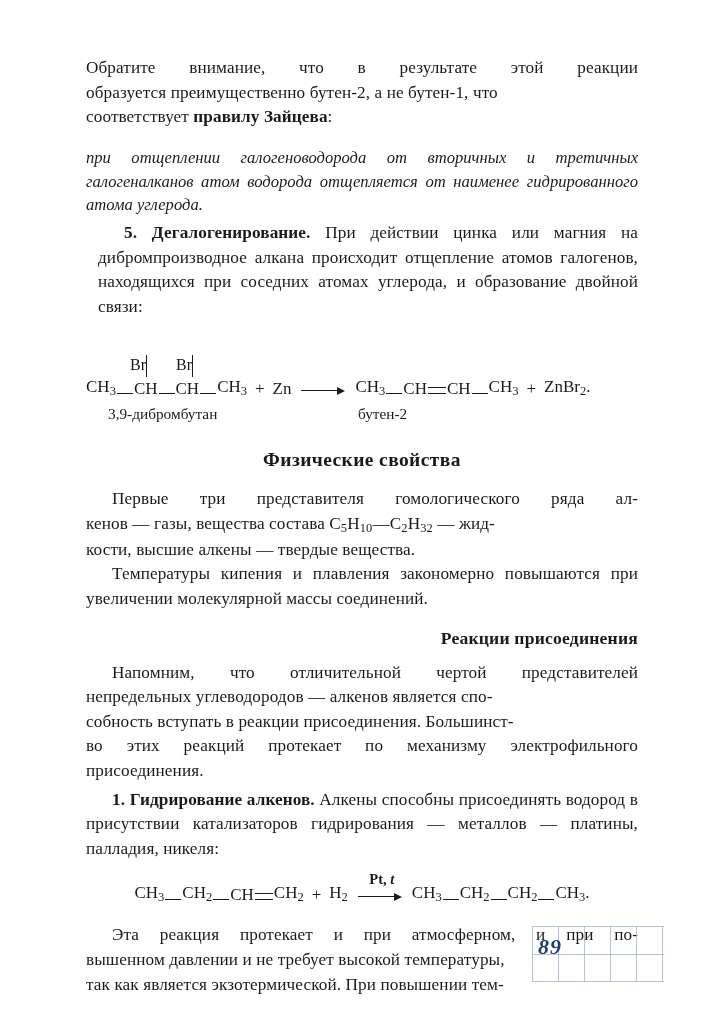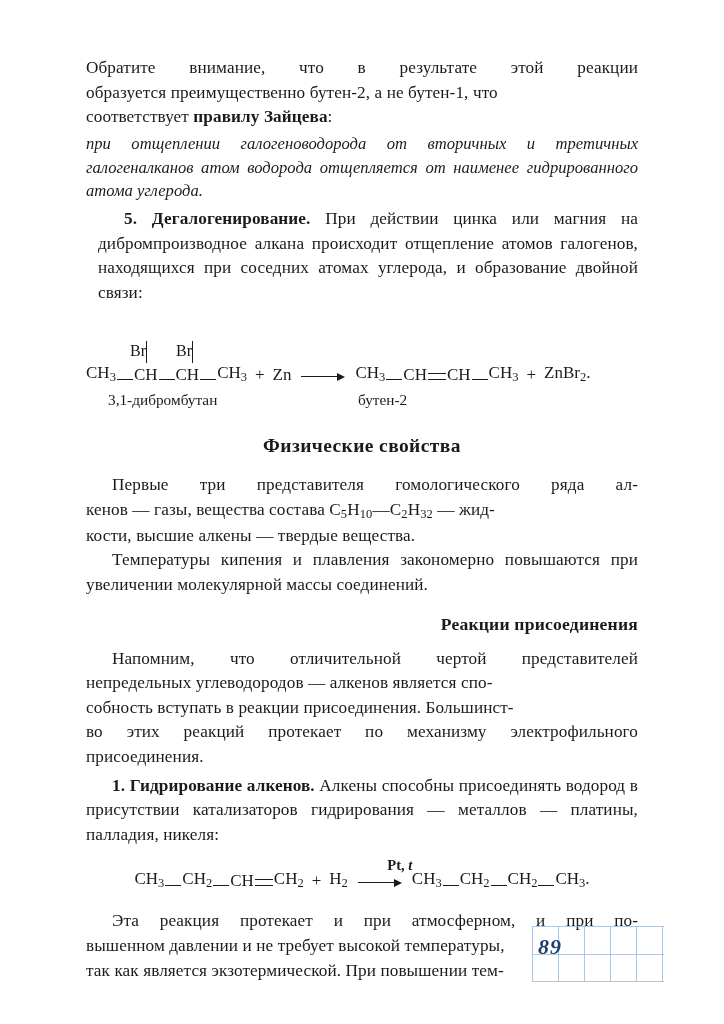--- a/index.html
+++ b/index.html
@@ -33,21 +33,21 @@
     text-indent: 26px;
   }
   .justify-stretch {
     text-align: justify;
     text-align-last: justify;
   }
   .italic-block {
     font-style: italic;
     font-size: 16.6px;
     line-height: 1.43;
-    margin-top: 2px;
+    margin-top: 16px;
     text-align: justify;
   }
   b, .bold { font-weight: bold; }
   .ital { }
   h2.section {
     text-align: center;
     font-size: 19.5px;
     font-weight: bold;
     margin: 26px 0 16px 0;
     letter-spacing: 0.4px;
@@ -126,21 +126,21 @@
     content: "";
     position: absolute;
     right: 0; top: 2.3px;
     border-left: 8px solid #1a1a1a;
     border-top: 4px solid transparent;
     border-bottom: 4px solid transparent;
   }
   .arrow .above {
     position: absolute;
     top: -19px;
-    left: 20px;
+    left: 2px;
     width: 44px;
     text-align: center;
     font-size: 14.5px;
     font-weight: bold;
     font-style: normal;
   }
   .arrow .above .t-ital { font-style: italic; font-weight: bold; }
   .plus { margin: 0 8px; font-size: 17px; }
   .caption-row {
     display: flex;
@@ -255,21 +255,21 @@
       <span class="atom">CH</span>
       <span class="bond-double"></span>
       <span class="atom">CH</span>
       <span class="bond-single"></span>
       <span class="atom"><span>CH</span><span class="sub">3</span></span>
       <span class="plus">+</span>
       <span class="atom"><span>ZnBr</span><span class="sub">2</span><span>.</span></span>
     </div>
 
     <div class="caption-row">
-      <span class="c1">3,1-дибромбутан</span>
+      <span class="c1">3,9-дибромбутан</span>
       <span class="c2">бутен-2</span>
     </div>
   </div>
 
   <h2 class="section">Физические свойства</h2>
 
   <p class="indent justify-stretch">
     <span>Первые три представителя гомологического ряда ал-</span>
   </p>
   <p>

